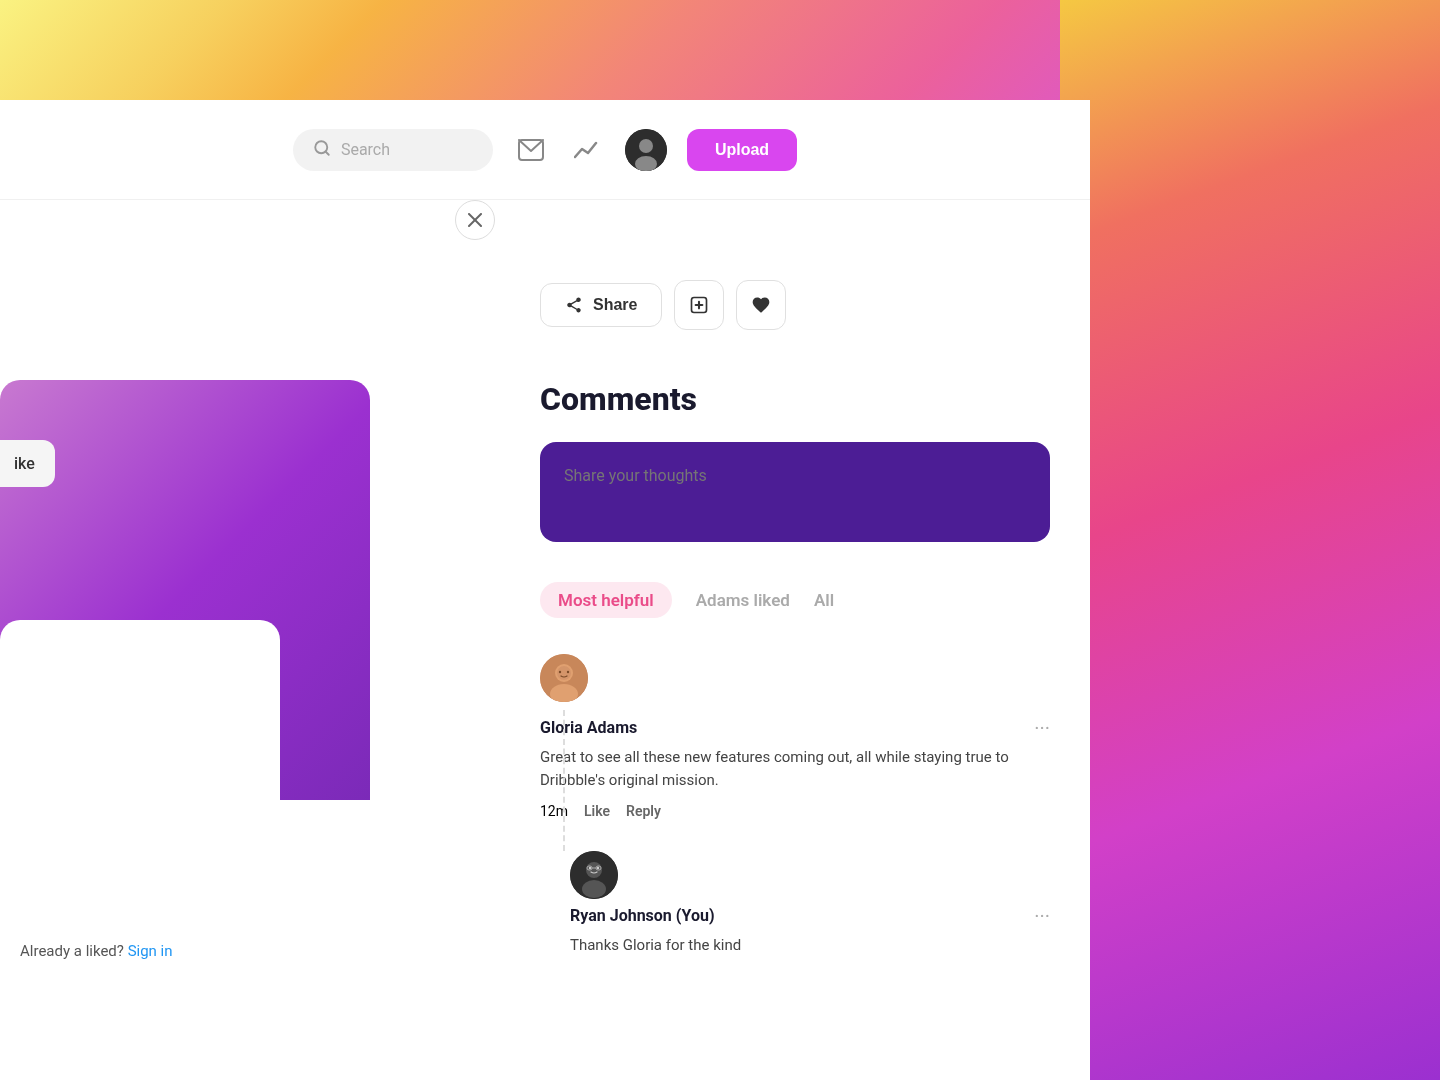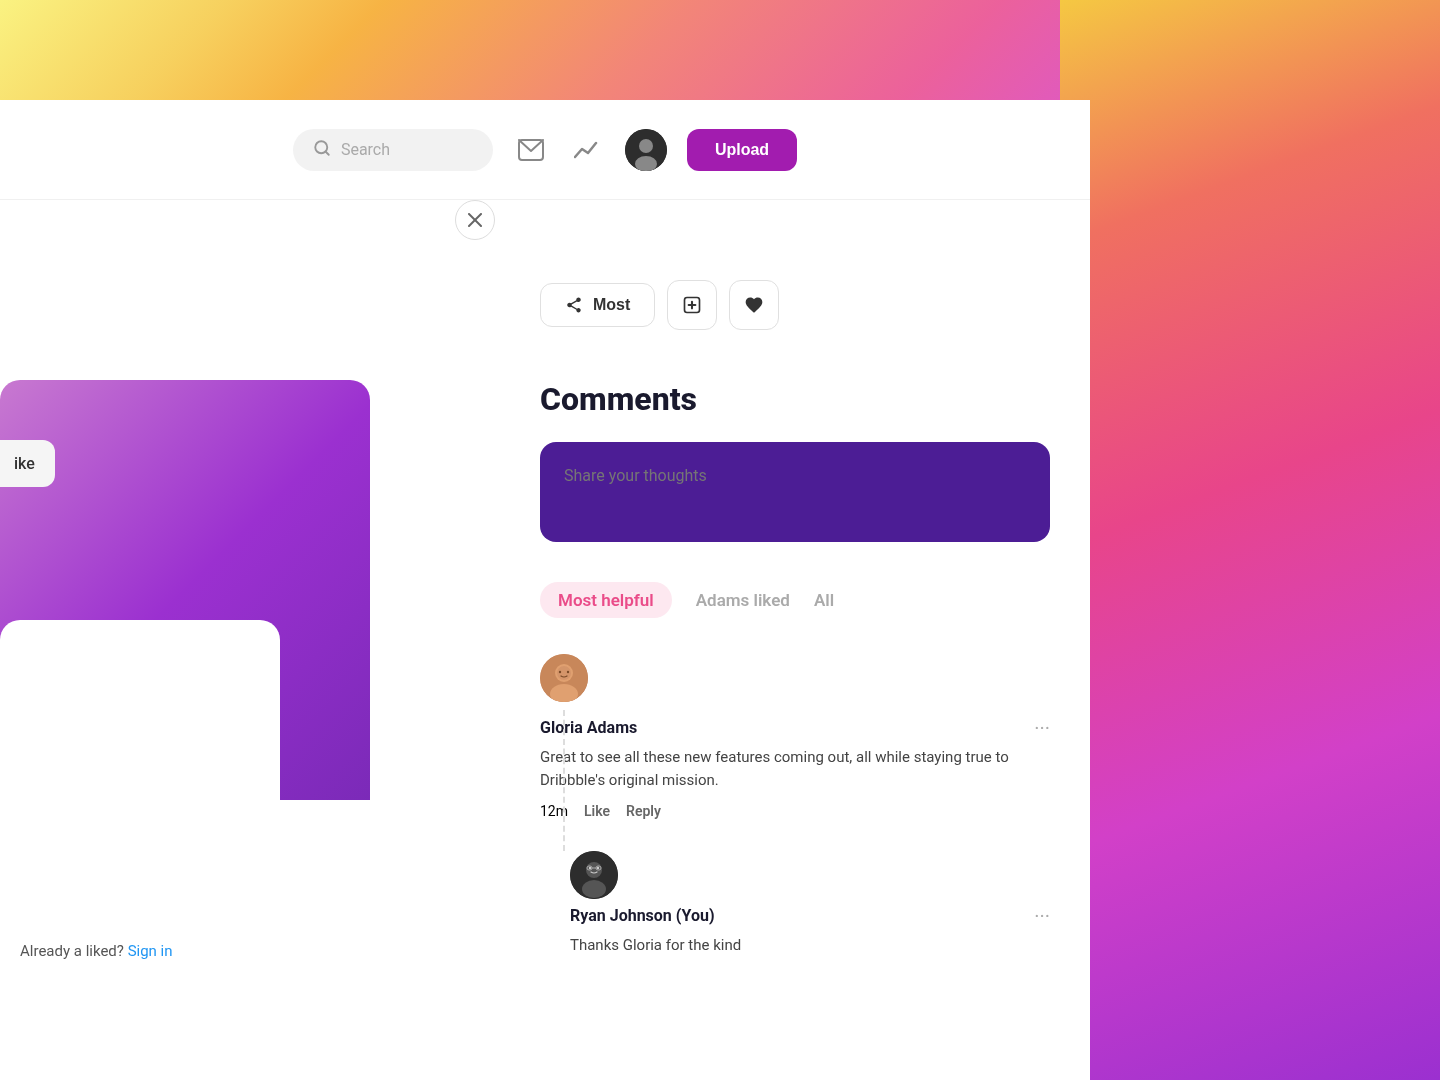--- a/index.html
+++ b/index.html
@@ -100,21 +100,21 @@
       align-items: center;
       justify-content: center;
     }
 
     .avatar-nav svg {
       width: 42px;
       height: 42px;
     }
 
     .upload-btn {
-      background: #a21caf;
+      background: #d946ef;
       color: white;
       border: none;
       border-radius: 12px;
       padding: 12px 28px;
       font-size: 16px;
       font-weight: 600;
       cursor: pointer;
     }
 
     
@@ -434,21 +434,21 @@
 </div>
 
 <div class="content-area">
 
   
   <div class="action-row">
     <button class="share-btn">
       <svg width="18" height="18" viewBox="0 0 24 24" fill="#333" stroke="none">
         <path d="M18 16.08c-.76 0-1.44.3-1.96.77L8.91 12.7c.05-.23.09-.46.09-.7s-.04-.47-.09-.7l7.05-4.11c.54.5 1.25.81 2.04.81 1.66 0 3-1.34 3-3s-1.34-3-3-3-3 1.34-3 3c0 .24.04.47.09.7L8.04 9.81C7.5 9.31 6.79 9 6 9c-1.66 0-3 1.34-3 3s1.34 3 3 3c.79 0 1.5-.31 2.04-.81l7.12 4.16c-.05.21-.08.43-.08.65 0 1.61 1.31 2.92 2.92 2.92 1.61 0 2.92-1.31 2.92-2.92s-1.31-2.92-2.92-2.92z"></path>
       </svg>
-      <span>Most</span>
+      <span>Share</span>
     </button>
 
     <button class="icon-btn">
       <svg width="20" height="20" viewBox="0 0 24 24" fill="none" stroke="#333" stroke-width="2.5" stroke-linecap="round">
         <rect x="3" y="3" width="18" height="18" rx="3" stroke="#333" stroke-width="2"></rect>
         <line x1="12" y1="8" x2="12" y2="16"></line>
         <line x1="8" y1="12" x2="16" y2="12"></line>
       </svg>
     </button>
 

